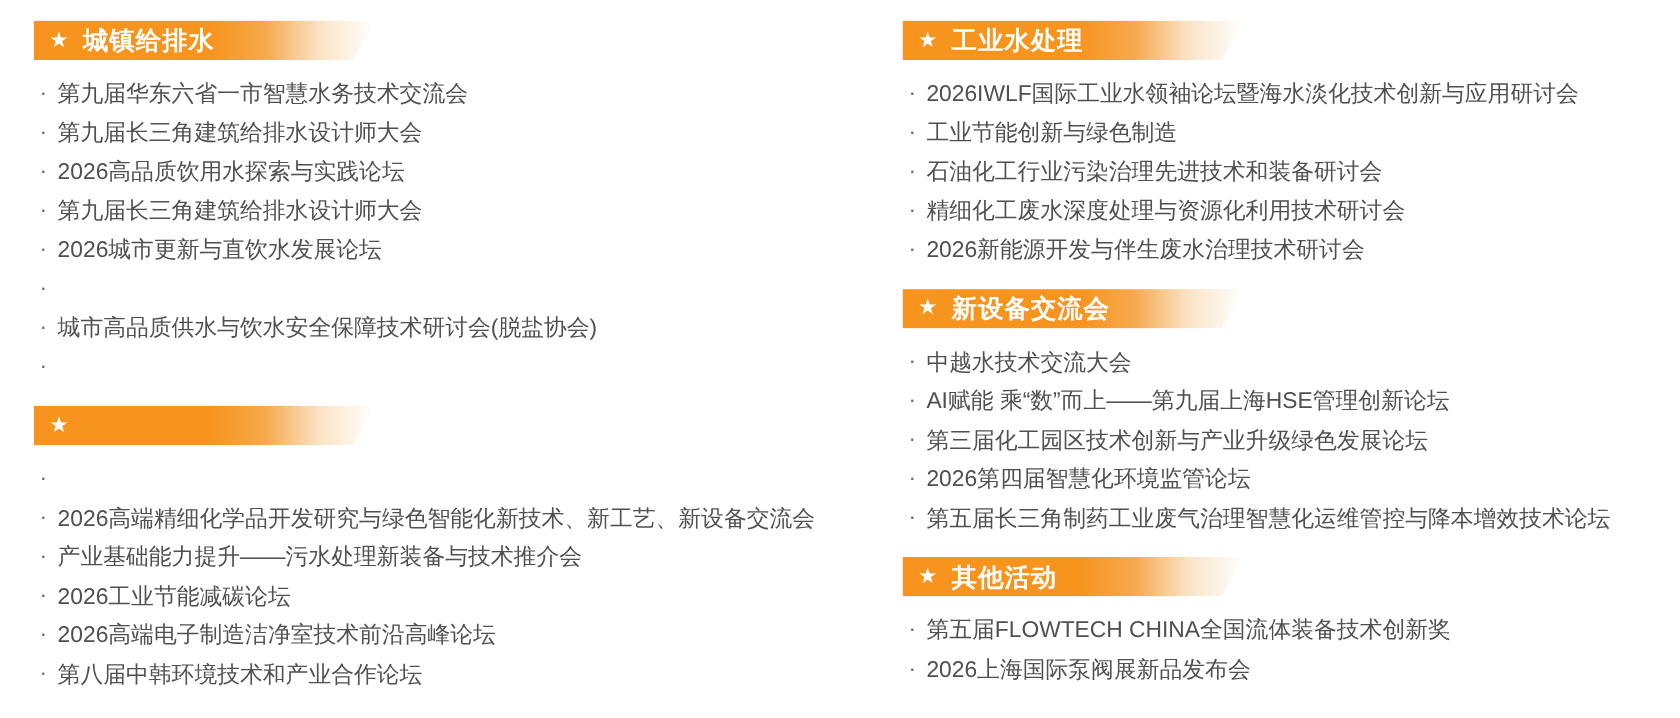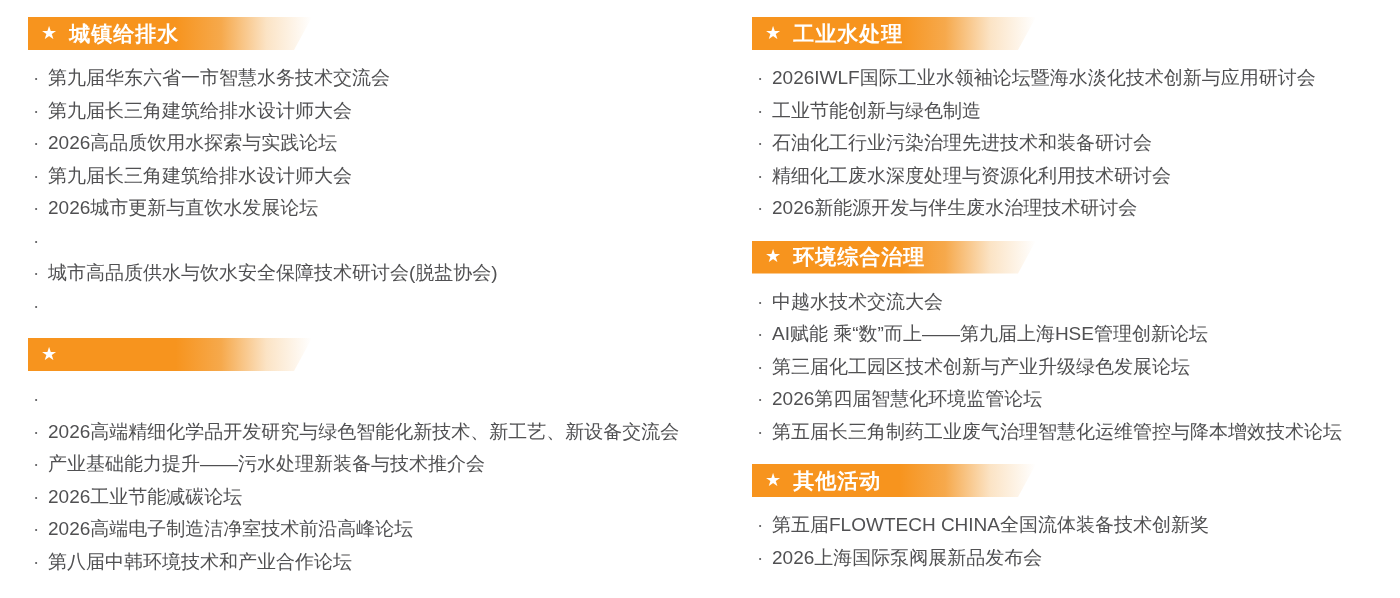--- a/index.html
+++ b/index.html
@@ -172,21 +172,21 @@
         <li>
             <span class="bullet">·</span>
             <span>2026新能源开发与伴生废水治理技术研讨会</span>
           </li>
       </ul>
     </section>
 
     <section class="section">
       <div class="section-header">
         <span class="star">★</span>
-        <span>环境综合治理</span>
+        <span>新设备交流会</span>
       </div>
       <ul class="event-list">
         <li>
             <span class="bullet">·</span>
             <span>中越水技术交流大会</span>
           </li>
         <li>
             <span class="bullet">·</span>
             <span>AI赋能 乘“数”而上——第九届上海HSE管理创新论坛</span>
           </li>

